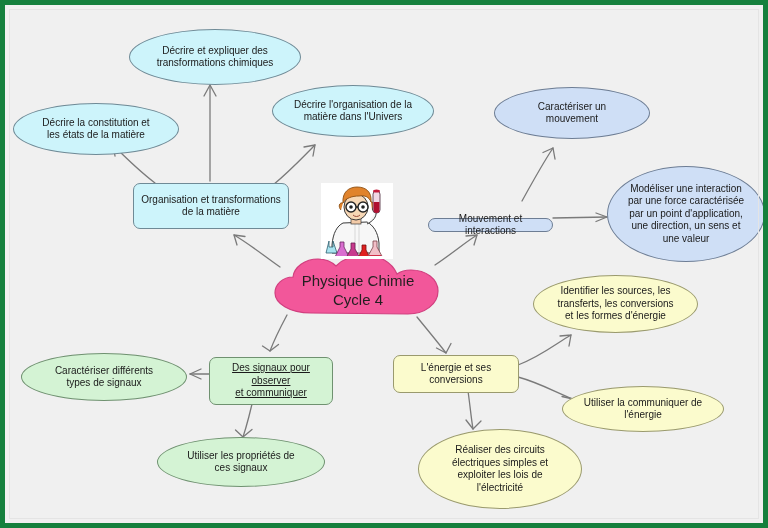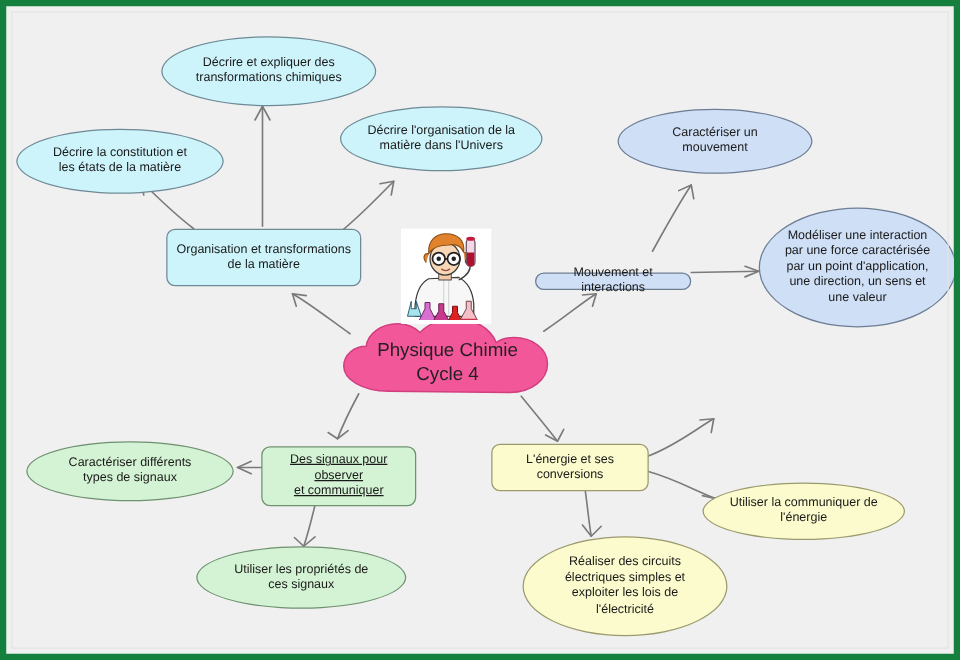--- a/index.html
+++ b/index.html
@@ -160,20 +160,23 @@
 mouvement</div>
 
   <div class="node ellipse c-mov fs10" style="left:602px; top:161px; width:158px; height:96px;">Modéliser une interaction
 par une force caractérisée
 par un point d'application,
 une direction, un sens et
 une valeur</div>
 
   <div class="node rect c-mov fs10" style="left:423px; top:213px; width:125px; height:14px;">Mouvement et interactions</div>
 
+  <div class="node ellipse c-ener fs10" style="left:528px; top:270px; width:165px; height:58px;">Identifier les sources, les
+transferts, les conversions
+et les formes d'énergie</div>
 
   <div class="node ellipse c-ener fs10" style="left:557px; top:381px; width:162px; height:46px;">Utiliser la communiquer de
 l'énergie</div>
 
   <div class="node ellipse c-ener fs10" style="left:413px; top:424px; width:164px; height:80px;">Réaliser des circuits
 électriques simples et
 exploiter les lois de
 l'électricité</div>
 
   <div class="node rect c-ener fs10" style="left:388px; top:350px; width:126px; height:38px;">L'énergie et ses

